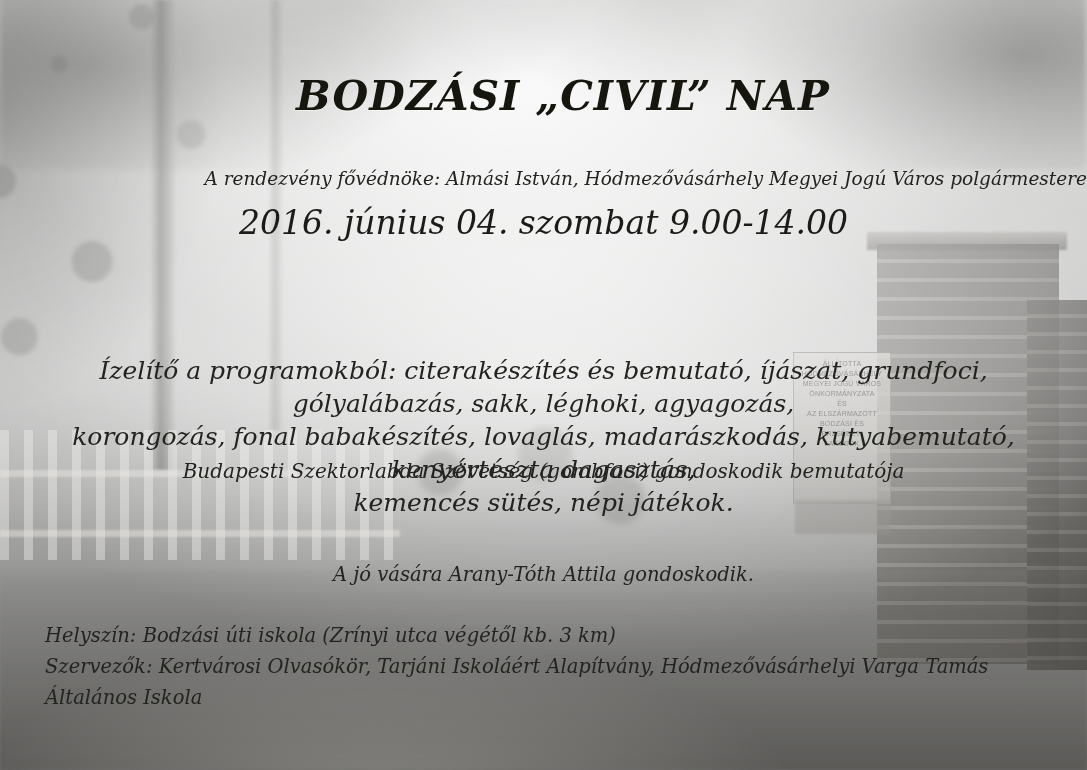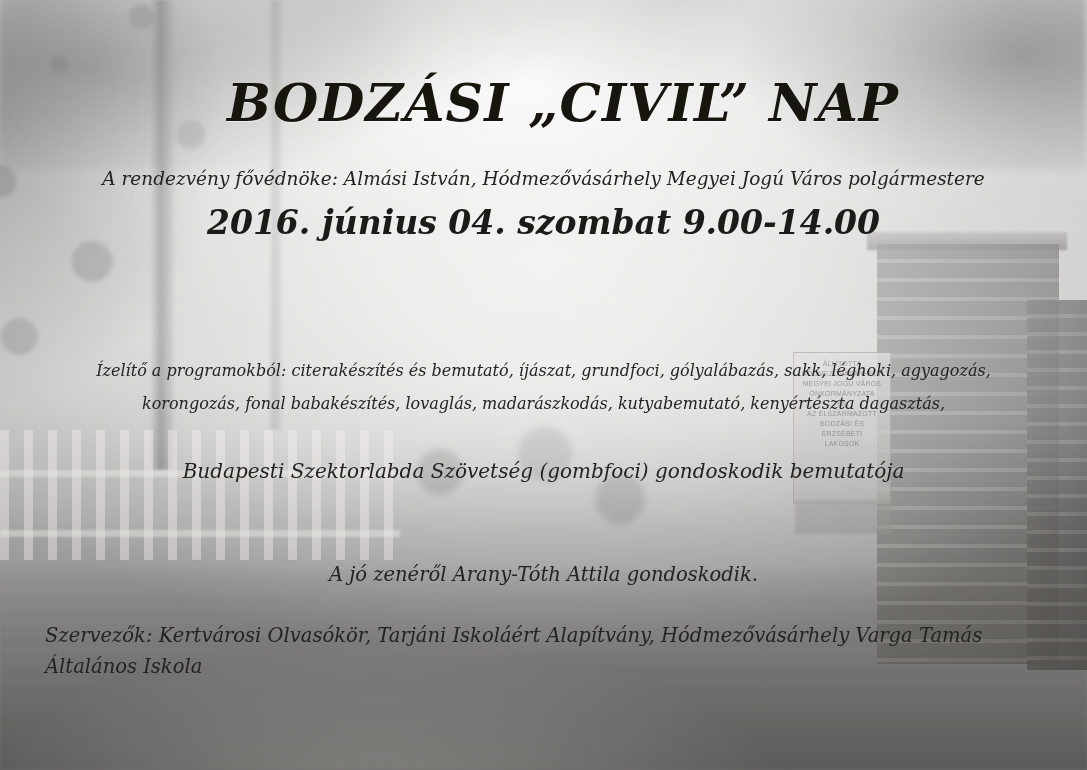--- a/index.html
+++ b/index.html
@@ -188,61 +188,60 @@
   }
 
   .title {
     position: absolute;
     top: 72px;
     left: 0; right: 0;
     text-align: center;
     font-family: "DejaVu Serif", serif;
     font-style: italic;
     font-weight: bold;
-    font-size: 52px;
+    font-size: 41px;
     letter-spacing: 1px;
     color: #16160f;
     text-shadow: 0 1px 0 rgba(255,255,255,0.5);
     padding-left: 39px;
   }
 
   .patron {
     position: absolute;
     top: 168px;
     left: 0; right: 0;
-    text-align: center;
+    text-align: right;
     font-family: "DejaVu Serif", serif;
     font-style: italic;
     font-size: 18.5px;
     color: #232320;
   }
 
   .date {
     position: absolute;
     top: 203px;
     left: 0; right: 0;
     text-align: center;
     font-family: "DejaVu Serif", serif;
     font-style: italic;
     font-size: 33px;
     color: #1b1b18;
-    font-weight: bold;
   }
 
   .block {
     position: absolute;
     left: 42px; right: 42px;
     text-align: center;
     font-family: "DejaVu Serif", serif;
     font-style: italic;
     color: #232320;
   }
 
   .lead      { top: 270px;  font-size: 21px; line-height: 42px; }
-  .programs  { top: 354px;  font-size: 16px; line-height: 33px; }
+  .programs  { top: 354px;  font-size: 25px; line-height: 33px; }
   .extra     { top: 455px;  font-size: 20px; line-height: 33px; }
   .music     { top: 560px;  font-size: 19.5px; line-height: 30px; }
 
   .footer {
     position: absolute;
     left: 45px; right: 30px;
     top: 620px;
     text-align: left;
     font-family: "DejaVu Serif", serif;
     font-style: italic;
@@ -290,26 +289,28 @@
     <div class="title">BODZÁSI „CIVIL” NAP</div>
 
     <div class="patron">A rendezvény fővédnöke: Almási István, Hódmezővásárhely Megyei Jogú Város polgármestere</div>
 
     <div class="date">2016.  június 04. szombat 9.00-14.00</div>
 
 
     <div class="block programs">
       <span class="line">Ízelítő a programokból: citerakészítés és bemutató, íjászat, grundfoci, gólyalábazás, sakk, léghoki, agyagozás,</span>
       <span class="line">korongozás, fonal babakészítés, lovaglás, madarászkodás, kutyabemutató, kenyértészta dagasztás,</span>
+      <span class="line">kemencés sütés, népi játékok.</span>
     </div>
 
     <div class="block extra">
       <span class="line">Budapesti Szektorlabda Szövetség (gombfoci) gondoskodik bemutatója</span>
     </div>
 
-    <div class="block music">A jó zenéről Arany-Tóth Attila gondoskodik.</div>
+    <div class="block music">A jó vására Arany-Tóth Attila gondoskodik.</div>
 
     <div class="footer">
-      <span class="line">Szervezők: Kertvárosi Olvasókör, Tarjáni Iskoláért Alapítvány, Hódmezővásárhely Varga Tamás Általános Iskola</span>
+      <span class="line">Helyszín: Bodzási úti iskola (Zrínyi utca végétől kb. 3 km)</span>
+      <span class="line">Szervezők: Kertvárosi Olvasókör, Tarjáni Iskoláért Alapítvány, Hódmezővásárhelyi Varga Tamás Általános Iskola</span>
     </div>
 
   </div>
 </div>
 
 </body></html>

